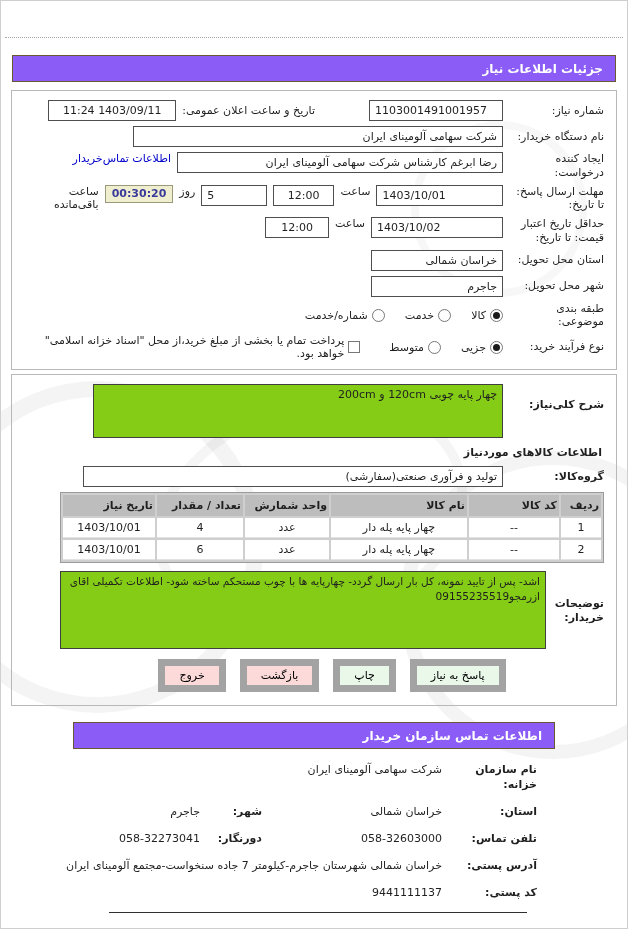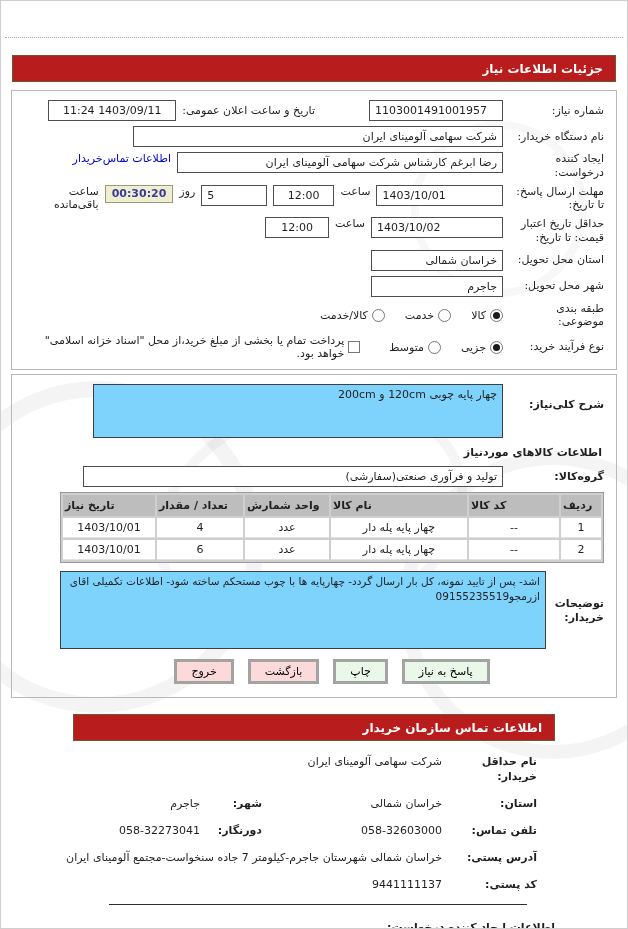--- a/index.html
+++ b/index.html
@@ -8,47 +8,47 @@
     background:#ffffff;border:1px solid #cfcfcf;
     font-family:"DejaVu Sans",sans-serif;font-size:11px;color:#1f1f1f;direction:rtl;
   }
   .watermark{position:absolute;inset:0;overflow:hidden;z-index:0;pointer-events:none;}
   .wm-c1{position:absolute;left:-70px;top:380px;width:300px;height:300px;border:16px solid rgba(0,0,0,0.045);border-radius:50%;}
   .wm-c2{position:absolute;left:150px;top:400px;width:300px;height:210px;border:10px solid rgba(0,0,0,0.04);border-radius:50%;transform:rotate(-18deg);}
   .wm-c3{position:absolute;right:-80px;top:450px;width:280px;height:280px;border:14px solid rgba(0,0,0,0.045);border-radius:50%;}
   .wm-c4{position:absolute;right:40px;top:120px;width:160px;height:160px;border:8px solid rgba(0,0,0,0.03);border-radius:50%;transform:rotate(30deg);}
   .content{position:relative;z-index:1;}
   .dotted-sep{border-top:1px dotted #a8a8a8;margin:36px 4px 0;}
-  .bar{background:#b91c1c;border:1px solid #6d5836;color:#fff;font-weight:bold;font-size:12px;height:27px;line-height:27px;padding:0 12px;box-sizing:border-box;}
+  .bar{background:#8b5cf6;border:1px solid #6d5836;color:#fff;font-weight:bold;font-size:12px;height:27px;line-height:27px;padding:0 12px;box-sizing:border-box;}
   .bar1{margin:17px 11px 8px;}
   .bar2{margin:16px 72px 13px;}
   .panel{border:1px solid #b8b8b8;margin:0 10px;padding:9px 12px 7px;background:transparent;}
   .panelB{margin-top:4px;padding-left:48px;}
   .frow{display:flex;align-items:center;margin-bottom:5px;gap:6px;}
   .frow.top{align-items:flex-start;}
   .lbl{width:95px;flex:none;line-height:1.25;}
   .pre{white-space:pre-line;}
   .bold{font-weight:bold;}
   .box{border:1px solid #4e4e4e;background:#fff;height:17px;line-height:17px;padding:1px 5px;overflow:hidden;white-space:nowrap;}
   .num{text-align:left;direction:ltr;}
   .link{color:#0000cc;cursor:pointer;}
   .radio{width:11px;height:11px;border:1px solid #777;border-radius:50%;display:inline-block;position:relative;background:#fff;flex:none;}
   .radio.sel::after{content:"";position:absolute;inset:2px;background:#1a1a1a;border-radius:50%;}
   .chk{width:10px;height:10px;border:1px solid #777;display:inline-block;background:#fff;flex:none;}
   .opt{display:flex;align-items:center;gap:4px;margin-left:14px;}
   .countdown{background:#efefd0;border:1px solid #9a9a7a;color:#3a3a9a;font-weight:bold;padding:0 6px;height:16px;line-height:16px;direction:ltr;text-align:right;}
-  .tarea{border:1px solid #3f3f3f;background:#7dd3fc;padding:2px 5px;line-height:1.45;overflow:hidden;}
+  .tarea{border:1px solid #3f3f3f;background:#84cc16;padding:2px 5px;line-height:1.45;overflow:hidden;}
   .desc-box{width:398px;height:48px;}
   .notes-box{width:482px;height:72px;font-size:10.5px;}
   .section-title{font-weight:bold;margin:8px 2px 7px;}
   table.goods{border-collapse:separate;border-spacing:2px;width:100%;background:#cfcfcf;border:1px solid #9a9a9a;margin:2px 0 8px;}
-  table.goods th{background:#bdbdbd;font-weight:bold;padding:4px 2px;font-size:11px;text-align:left;}
+  table.goods th{background:#bdbdbd;font-weight:bold;padding:4px 2px;font-size:11px;text-align:right;}
   table.goods td{background:#fff;padding:3px 2px;text-align:center;border-bottom:1px solid #e2e2e2;}
   .btnrow{display:flex;justify-content:center;gap:14px;margin:10px 0 6px;}
-  .btn{border:3px solid #a3a3a3;padding:3px 14px;font-size:11px;background:#e9f8e9;cursor:pointer;font-family:inherit;white-space:nowrap;}
+  .btn{border:7px solid #a3a3a3;padding:3px 14px;font-size:11px;background:#e9f8e9;cursor:pointer;font-family:inherit;white-space:nowrap;}
   .btn.pink{background:#fcdada;}
   .crow{display:flex;align-items:flex-start;margin:0 90px 12px 20px;line-height:15px;}
   .clbl{font-weight:bold;width:95px;flex:none;}
   .cval{width:180px;flex:none;}
   .clbl2{font-weight:bold;width:62px;flex:none;}
   .cval2{flex:1;}
   .cval-wide{flex:1;}
   .bdiv{border-top:1px solid #2f2f2f;margin:6px 100px 16px 108px;}
   .creator-title{font-weight:bold;margin:12px 72px 14px;}
   .ltrnum{direction:ltr;unicode-bidi:embed;}
@@ -125,21 +125,21 @@
       <span class="opt">
         <span class="radio sel"></span>
         <span>کالا</span>
       </span>
       <span class="opt">
         <span class="radio"></span>
         <span>خدمت</span>
       </span>
       <span class="opt">
         <span class="radio"></span>
-        <span>کالا/خدمت</span>
+        <span>شماره/خدمت</span>
       </span>
     </div>
 
     <div class="frow" style="margin-bottom:2px">
       <div class="lbl">نوع فرآیند خرید:</div>
       <span class="opt">
         <span class="radio sel"></span>
         <span>جزیی</span>
       </span>
       <span class="opt">
@@ -209,21 +209,21 @@
       <button class="btn">چاپ</button>
       <button class="btn pink">بازگشت</button>
       <button class="btn pink">خروج</button>
     </div>
   </div>
 
   <div class="bar bar2">اطلاعات تماس سازمان خریدار</div>
 
   <div>
     <div class="crow">
-      <div class="clbl">نام حداقل خریدار:</div>
+      <div class="clbl">نام سازمان خزانه:</div>
       <div class="cval-wide">شرکت سهامی آلومینای ایران</div>
     </div>
     <div class="crow">
       <div class="clbl">استان:</div>
       <div class="cval">خراسان شمالی</div>
       <div class="clbl2">شهر:</div>
       <div class="cval2">جاجرم</div>
     </div>
     <div class="crow">
       <div class="clbl">تلفن تماس:</div>

